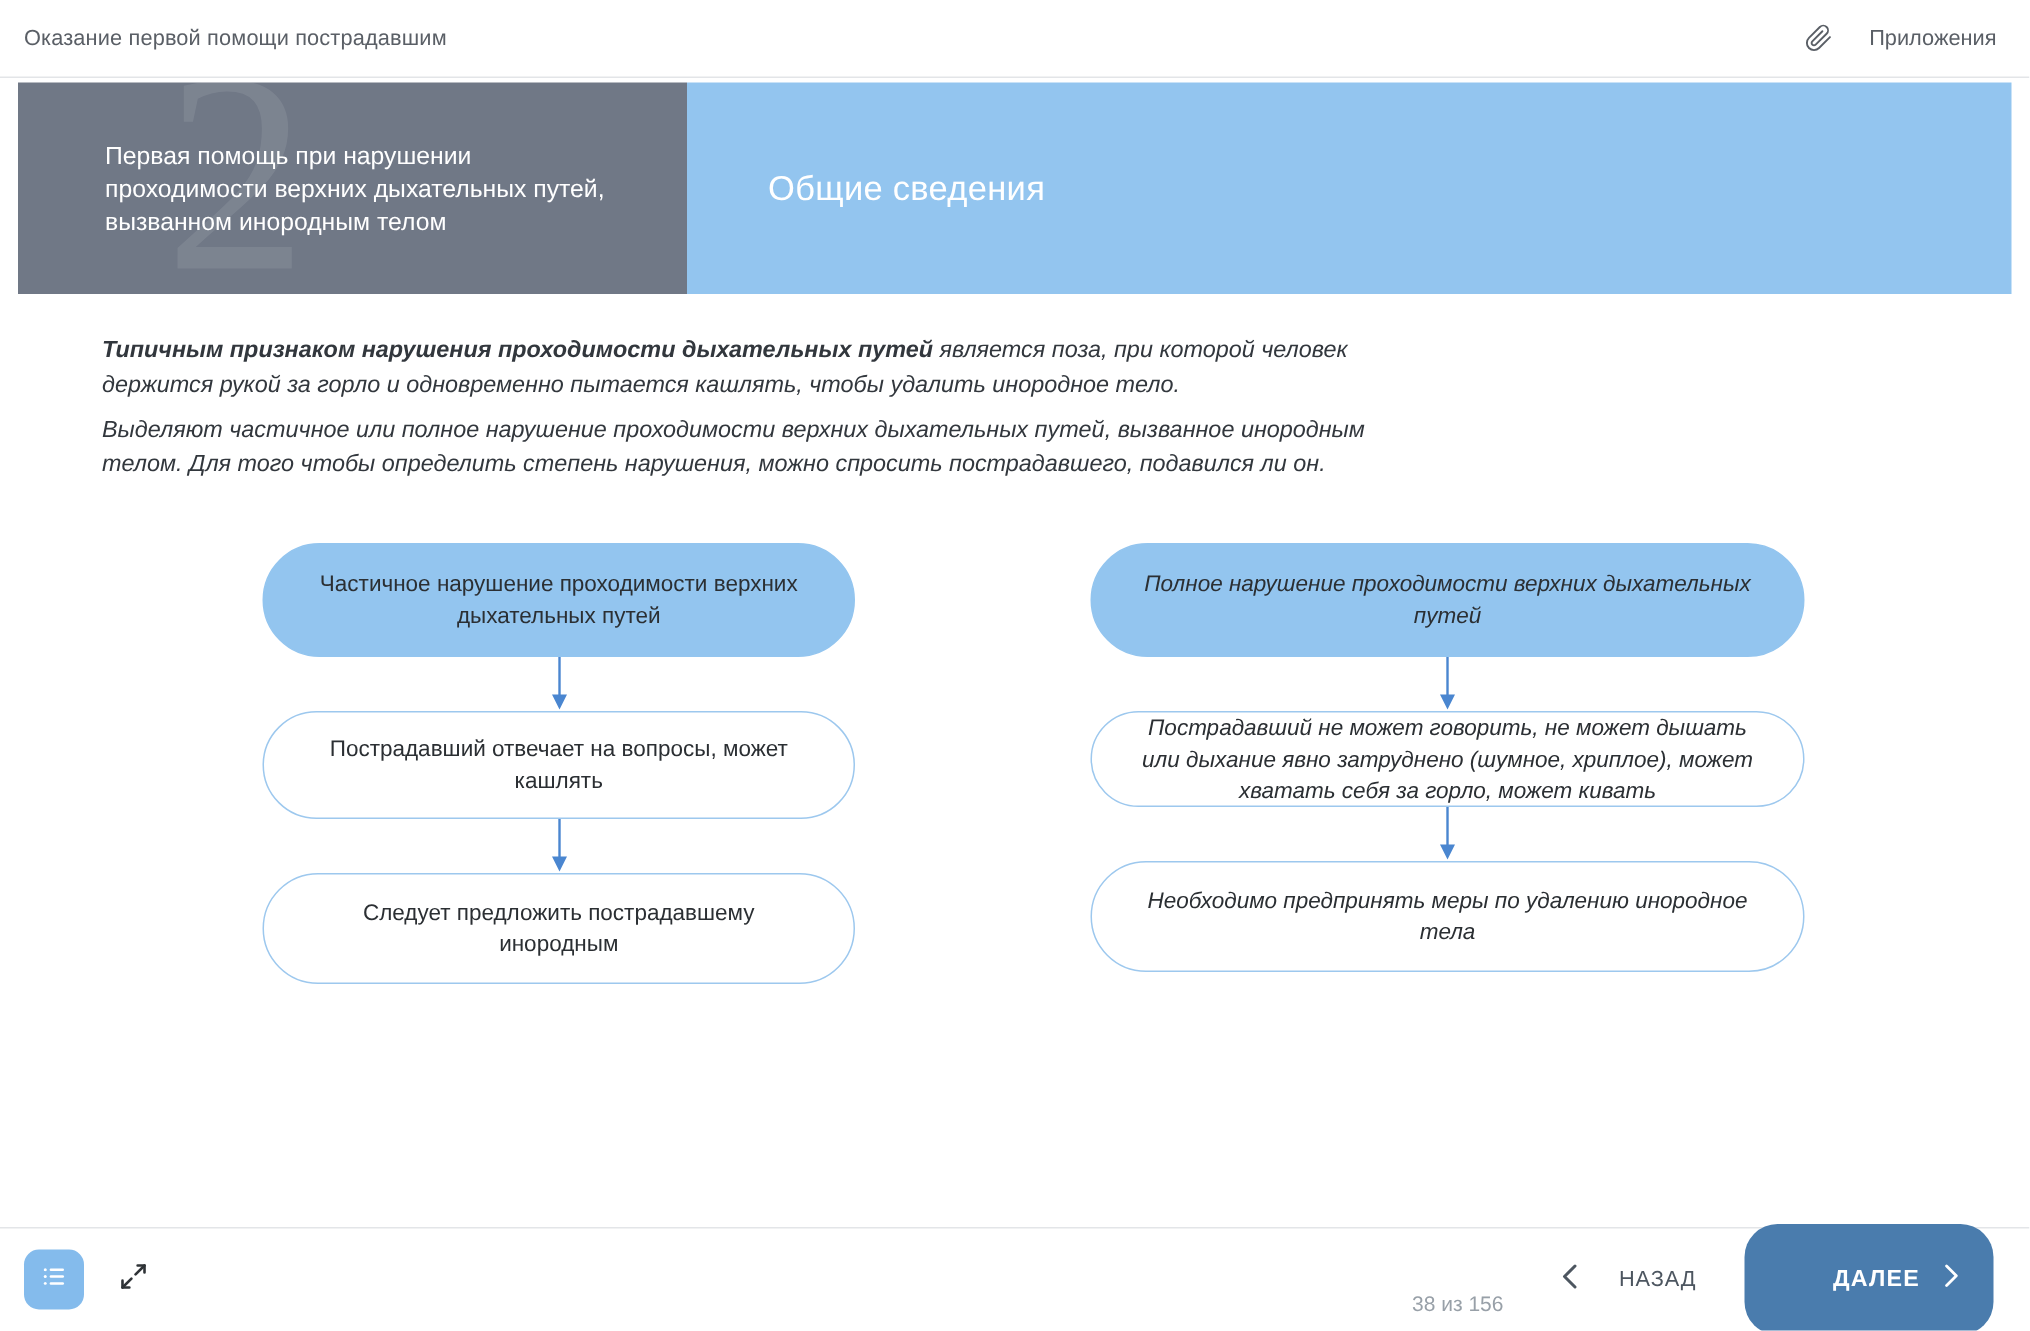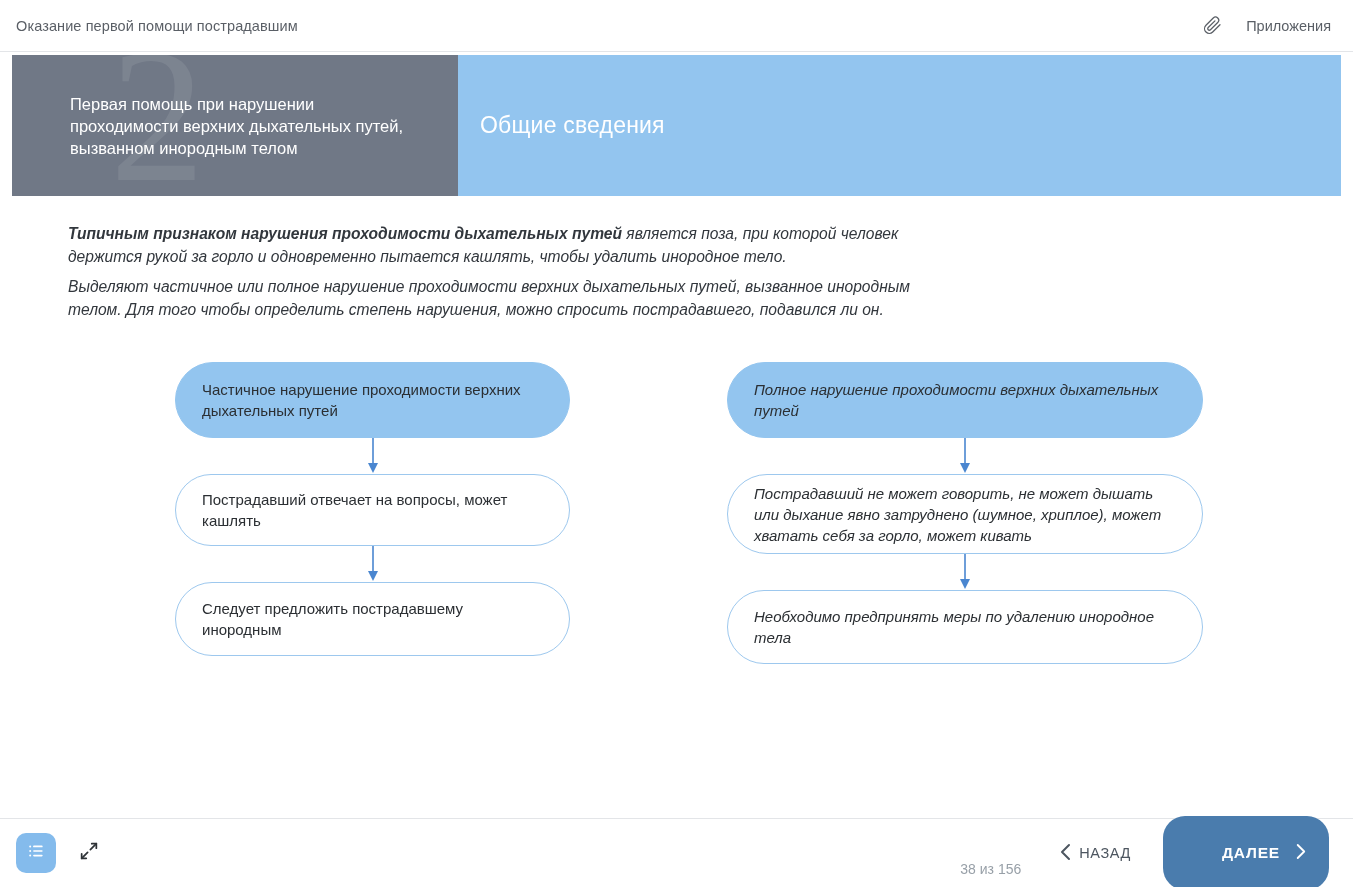--- a/index.html
+++ b/index.html
@@ -84,21 +84,21 @@
   }
   .banner-right {
     flex: 1;
     background: #93c5ef;
     display: flex;
     align-items: center;
   }
   .banner-right-text {
     color: #ffffff;
     font-size: 23px;
-    padding-left: 22px;
+    padding-left: 54px;
     font-weight: 400;
     letter-spacing: .2px;
   }
 
   
   .content {
     position: absolute;
     top: 222px;
     left: 68px;
     width: 1210px;
@@ -127,38 +127,38 @@
   }
   .col-left  { left: 175px; width: 395px; }
   .col-right { left: 727px; width: 476px; font-style: italic; }
 
   .node {
     box-sizing: border-box;
     border-radius: 40px;
     display: flex;
     align-items: center;
     justify-content: center;
-    text-align: left;
+    text-align: center;
     font-size: 15px;
     line-height: 21px;
     color: #2b2f33;
     padding: 6px 26px;
   }
   .node.filled {
     background: #93c5ef;
     border: 1px solid #93c5ef;
   }
   .node.outline {
     background: #ffffff;
     border: 1.4px solid #9dc8ee;
   }
   .n1 { height: 76px; }
   .n2 { height: 72px; }
   .n3 { height: 74px; }
-  .col-right .n2 { height: 80px; }
+  .col-right .n2 { height: 64px; }
 
   .connector {
     height: 36px;
     position: relative;
   }
   .connector svg {
     position: absolute;
     left: 50%;
     transform: translateX(-50%);
     top: 0;
@@ -210,21 +210,21 @@
   }
   .page-counter {
     font-size: 14px;
     color: #98a0a8;
     margin-right: 38px;
     margin-top: 32px;
   }
   .back-btn {
     display: flex;
     align-items: center;
-    gap: 6px;
+    gap: 25px;
     color: #4d5660;
     font-size: 14.5px;
     letter-spacing: .6px;
     cursor: pointer;
     margin-right: 32px;
   }
   .next-btn {
     background: #4a7cad;
     color: #ffffff;
     border-radius: 22px;

